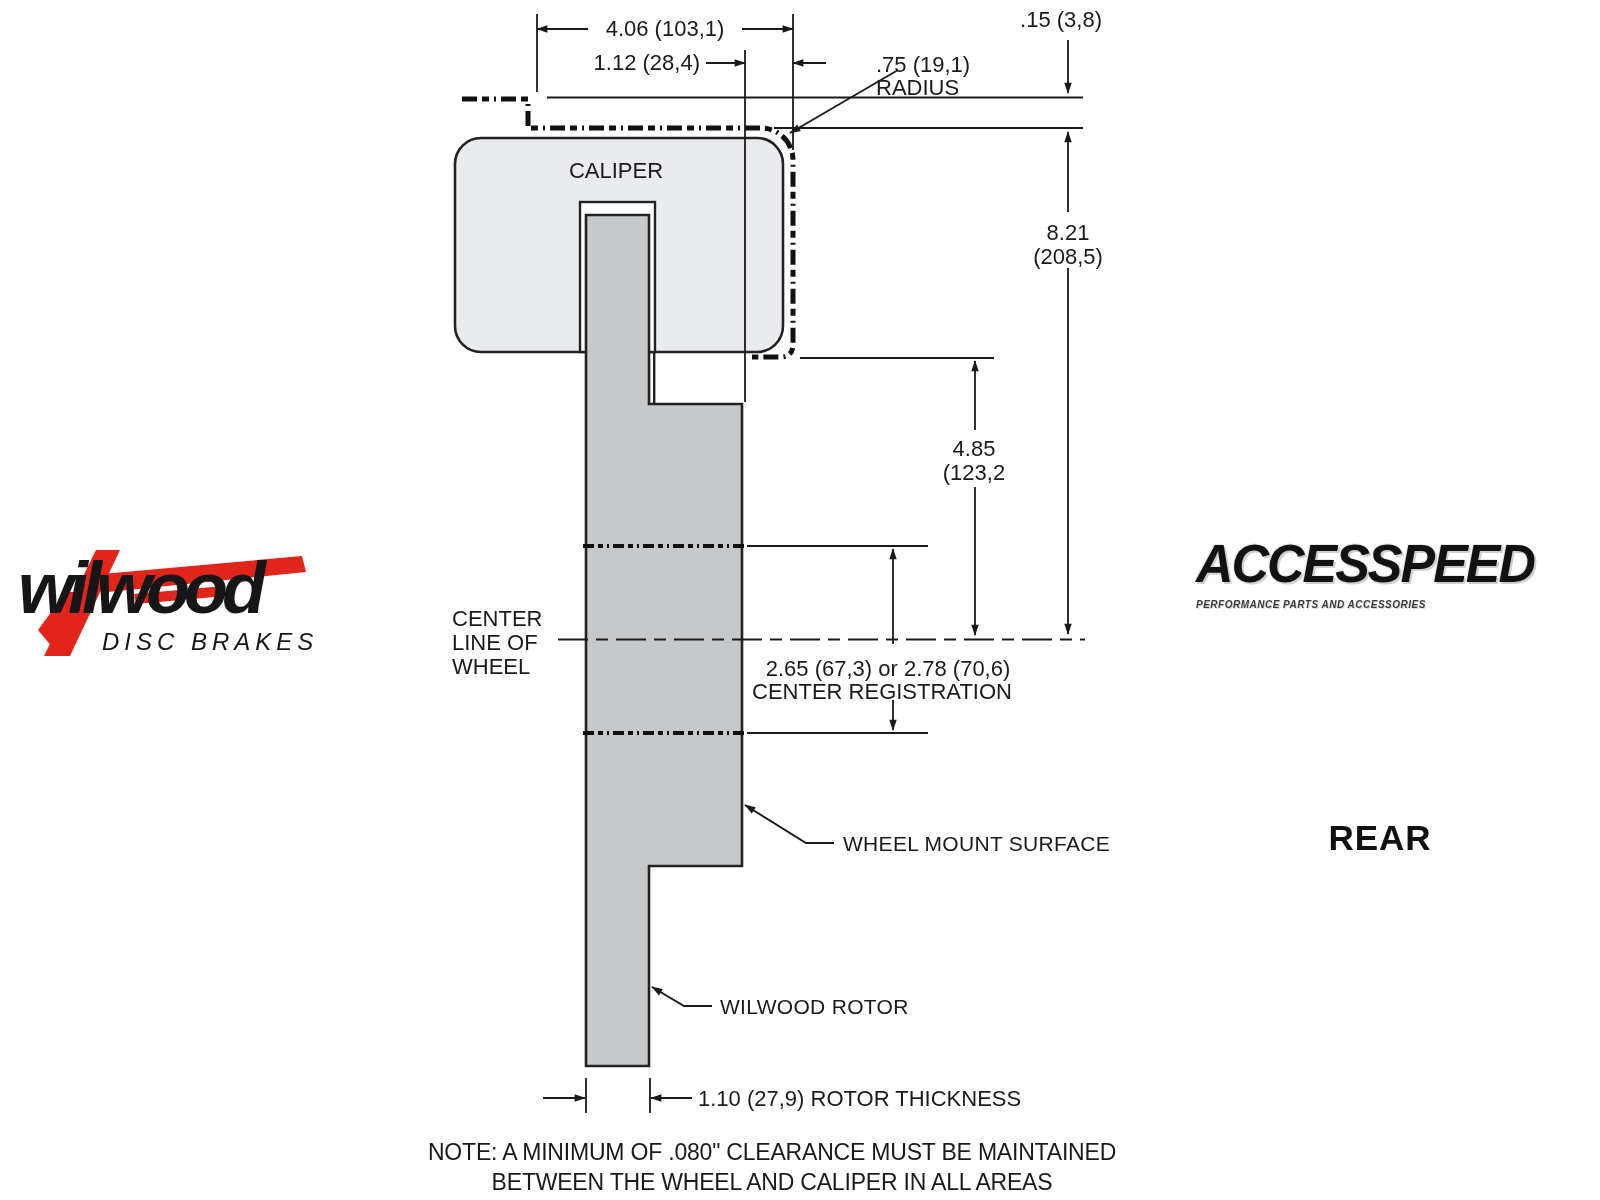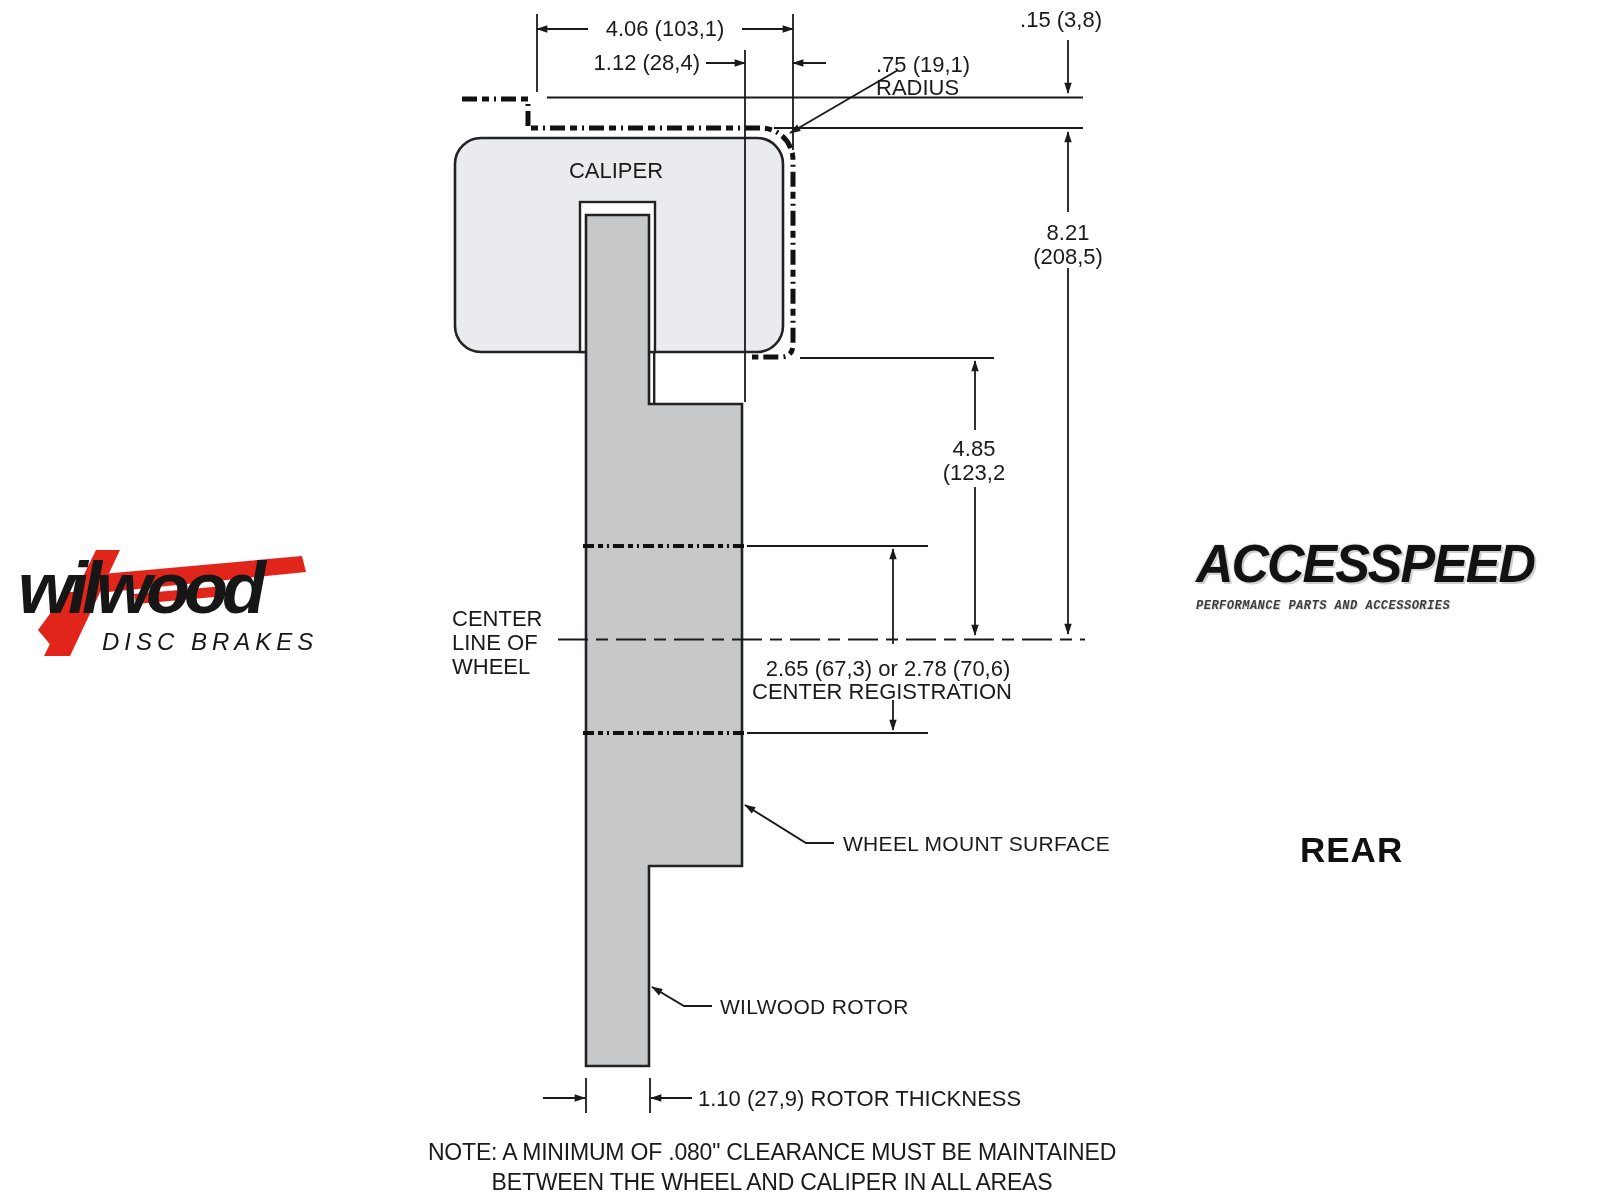--- a/index.html
+++ b/index.html
@@ -15,25 +15,25 @@
   .logo-wilwood .swoosh{position:absolute;left:0;top:0;}
   .wilwood-script{position:absolute;left:4px;top:18px;font-size:72px;font-weight:bold;
       font-style:italic;letter-spacing:-6px;color:#161616;line-height:1;}
   .wilwood-tag{position:absolute;left:88px;top:94px;font-size:24px;font-weight:normal;
       font-style:italic;letter-spacing:5px;color:#171717;white-space:nowrap;}
 
   .logo-accesspeed{position:absolute;left:1196px;top:536px;width:390px;height:115px;}
   .accesspeed-main{font-size:54px;font-weight:bold;font-style:italic;letter-spacing:-2px;
       color:#121212;line-height:1;white-space:nowrap;transform:scaleX(.96);transform-origin:left;
       text-shadow:2px 2px 0 #cfcfcf, -1px -1px 0 #e8e8e8;}
-  .accesspeed-tag{margin-top:9px;font-size:12px;font-weight:bold;font-style:italic;
+  .accesspeed-tag{margin-top:9px;font-size:10px;font-weight:bold;font-style:italic;
       letter-spacing:.5px;color:#3c3c3c;white-space:nowrap;
-      text-shadow:1px 1px 0 #d8d8d8;font-family:Liberation Mono, monospace;}
-  .rear-label{position:absolute;left:1300px;top:818px;width:160px;
-      font-size:35px;font-weight:bold;letter-spacing:1px;color:#111;margin-top:12px;}
+      text-shadow:1px 1px 0 #d8d8d8;}
+  .rear-label{position:absolute;left:1300px;top:818px;width:160px;text-align:center;
+      font-size:35px;font-weight:bold;letter-spacing:1px;color:#111;}
 </style>
 </head>
 <body>
 
 <div id="stage">
 
 <svg width="1600" height="1200" viewBox="0 0 1600 1200">
   <defs>
     <marker id="arr" viewBox="0 0 10 8" refX="9.2" refY="4" markerWidth="15" markerHeight="9" markerUnits="userSpaceOnUse" orient="auto-start-reverse">
       <path d="M0,0.7 L10,4 L0,7.3 Z" fill="#1a1a1a"></path>

